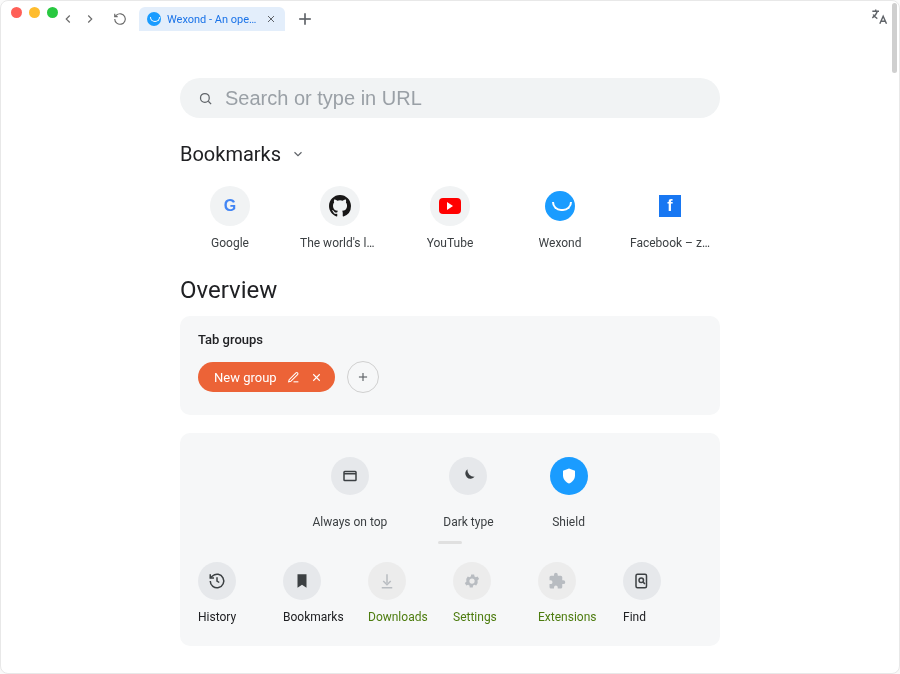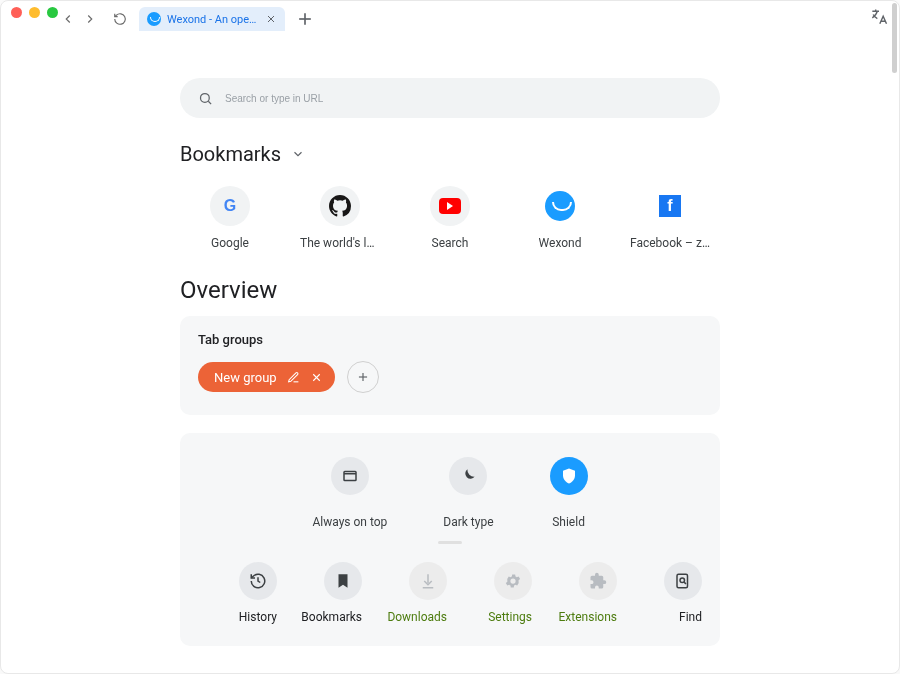--- a/index.html
+++ b/index.html
@@ -125,21 +125,21 @@
     height:40px;
     padding:0 18px;
     color:#5f6368;
   }
   .search-box svg{width:15px;height:15px;}
   .search-box input{
     flex:1;
     border:none;
     background:transparent;
     outline:none;
-    font-size:10px;
+    font-size:20px;
     color:#202124;
   }
   .search-box input::placeholder{color:#9aa0a6;}
 
   .bookmarks-header{
     display:flex; align-items:center;
     gap:10px;
     font-size:20px;
     font-weight:400;
     margin-top:24px;
@@ -243,21 +243,21 @@
     width:24px;height:3px;background:#e0e0e0;border-radius:2px;
     margin:12px auto 18px;
   }
 
   .tools-row{
     display:grid;
     grid-template-columns: repeat(6,1fr);
     gap:6px;
   }
   .tool-item{
-    display:flex;flex-direction:column;align-items:flex-end;
+    display:flex;flex-direction:column;align-items:flex-start;
     gap:10px; font-size:12px;
   }
   .tool-item.dim{ color:#4d7c0f; }
   .tool-item.dim .q-circle{ background:#ececec; color:#b8bcc1; }
 
   
   .scroll-track{
     position:absolute; top:2px; right:2px; bottom:2px; width:8px;
   }
   .scroll-thumb{
@@ -355,21 +355,21 @@
             <svg class="gh-svg" viewBox="0 0 16 16" fill="currentColor">
                 <path d="M8 0C3.58 0 0 3.58 0 8c0 3.54 2.29 6.53 5.47 7.59.4.07.55-.17.55-.38 0-.19-.01-.82-.01-1.49-2.01.37-2.53-.49-2.69-.94-.09-.23-.48-.94-.82-1.13-.28-.15-.68-.52-.01-.53.63-.01 1.08.58 1.23.82.72 1.21 1.87.87 2.33.66.07-.52.28-.87.51-1.07-1.78-.2-3.64-.89-3.64-3.95 0-.87.31-1.59.82-2.15-.08-.2-.36-1.02.08-2.12 0 0 .67-.21 2.2.82a7.42 7.42 0 0 1 4 0c1.53-1.04 2.2-.82 2.2-.82.44 1.1.16 1.92.08 2.12.51.56.82 1.27.82 2.15 0 3.07-1.87 3.75-3.65 3.95.29.25.54.73.54 1.48 0 1.07-.01 1.93-.01 2.2 0 .21.15.46.55.38A8.013 8.013 0 0 0 16 8c0-4.42-3.58-8-8-8z"></path>
               </svg>
           </div>
           <span class="bm-label">The world's lead…</span>
         </div>
         <div class="bm-item">
           <div class="bm-icon">
             <div class="yt-box"></div>
           </div>
-          <span class="bm-label">Search</span>
+          <span class="bm-label">YouTube</span>
         </div>
         <div class="bm-item">
           <div class="bm-icon" style="background:transparent">
             <div style="width:30px;height:30px;background:#1a9cff;border-radius:50%;position:relative;">
               <div style="position:absolute;left:7px;top:11px;width:16px;height:7px;border:2.5px solid #fff;border-top:none;border-radius:0 0 16px 16px;"></div>
             </div>
           </div>
           <span class="bm-label">Wexond</span>
         </div>
         <div class="bm-item">

